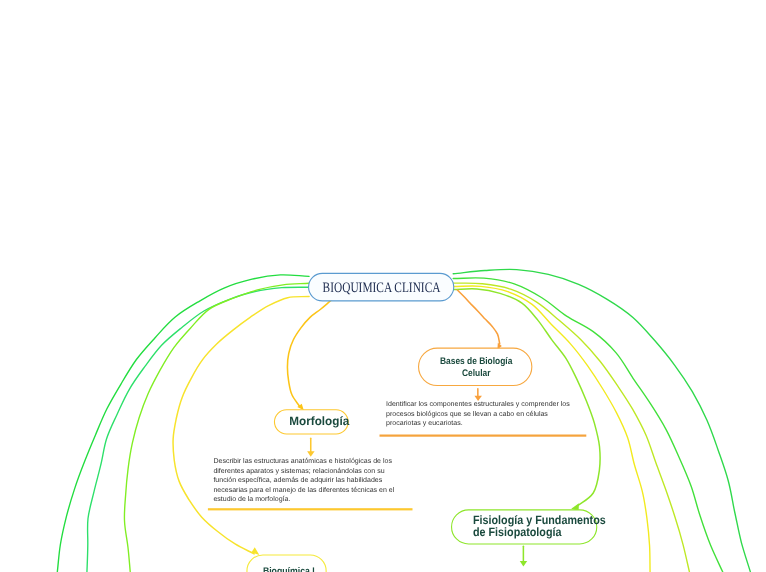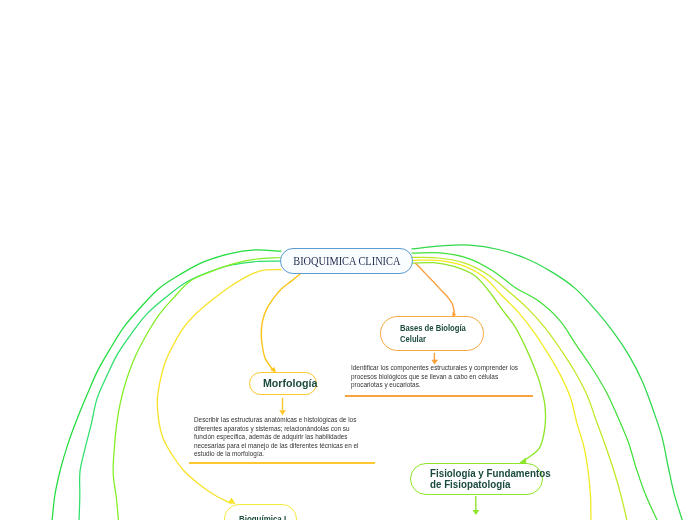--- a/index.html
+++ b/index.html
@@ -14,21 +14,21 @@
         line-height:1.32;}
   .node span{display:block;transform-origin:0 50%;white-space:pre;}
 
   #n-central{left:280px;top:248px;width:133px;height:26px;border:1.6px solid #5b9bd0;
      border-radius:13px;background:#fafdff;font-family:"Liberation Serif",serif;
      font-size:13.1px;color:#1d2b4e;}
   #n-central{justify-content:center;}
   #n-central span{transform:scaleX(.79);white-space:nowrap;transform-origin:50% 50%;}
   #n-bases{left:380.3px;top:316.3px;width:104px;height:34.5px;border:1.5px solid #f7a840;
      border-radius:17.5px;font-size:8.7px;font-weight:bold;color:#1b4a3e;line-height:11px;
-     padding-left:18.8px;}
+     padding-left:18.8px;text-align:center;}
   #n-morfo{left:248.7px;top:372.1px;width:68px;height:23.2px;border:1.5px solid #fdc82f;
      border-radius:12px;font-size:11px;font-weight:bold;color:#1b4a3e;line-height:11px;
      padding-left:13.2px;}
   #n-fisio{left:410.3px;top:463px;width:132.5px;height:32.3px;border:1.5px solid #8ee62b;
      border-radius:16.5px;font-size:11px;font-weight:bold;color:#1b4a3e;line-height:11px;
      padding-left:19px;}
   #n-bioq{left:223.5px;top:504.4px;width:73.4px;height:30px;border:1.5px solid #f5e93a;
      border-radius:15px;font-size:8.7px;font-weight:bold;color:#1b4a3e;line-height:11px;
      padding-left:14px;}
   #n-bases span{transform:scaleX(.879);}

